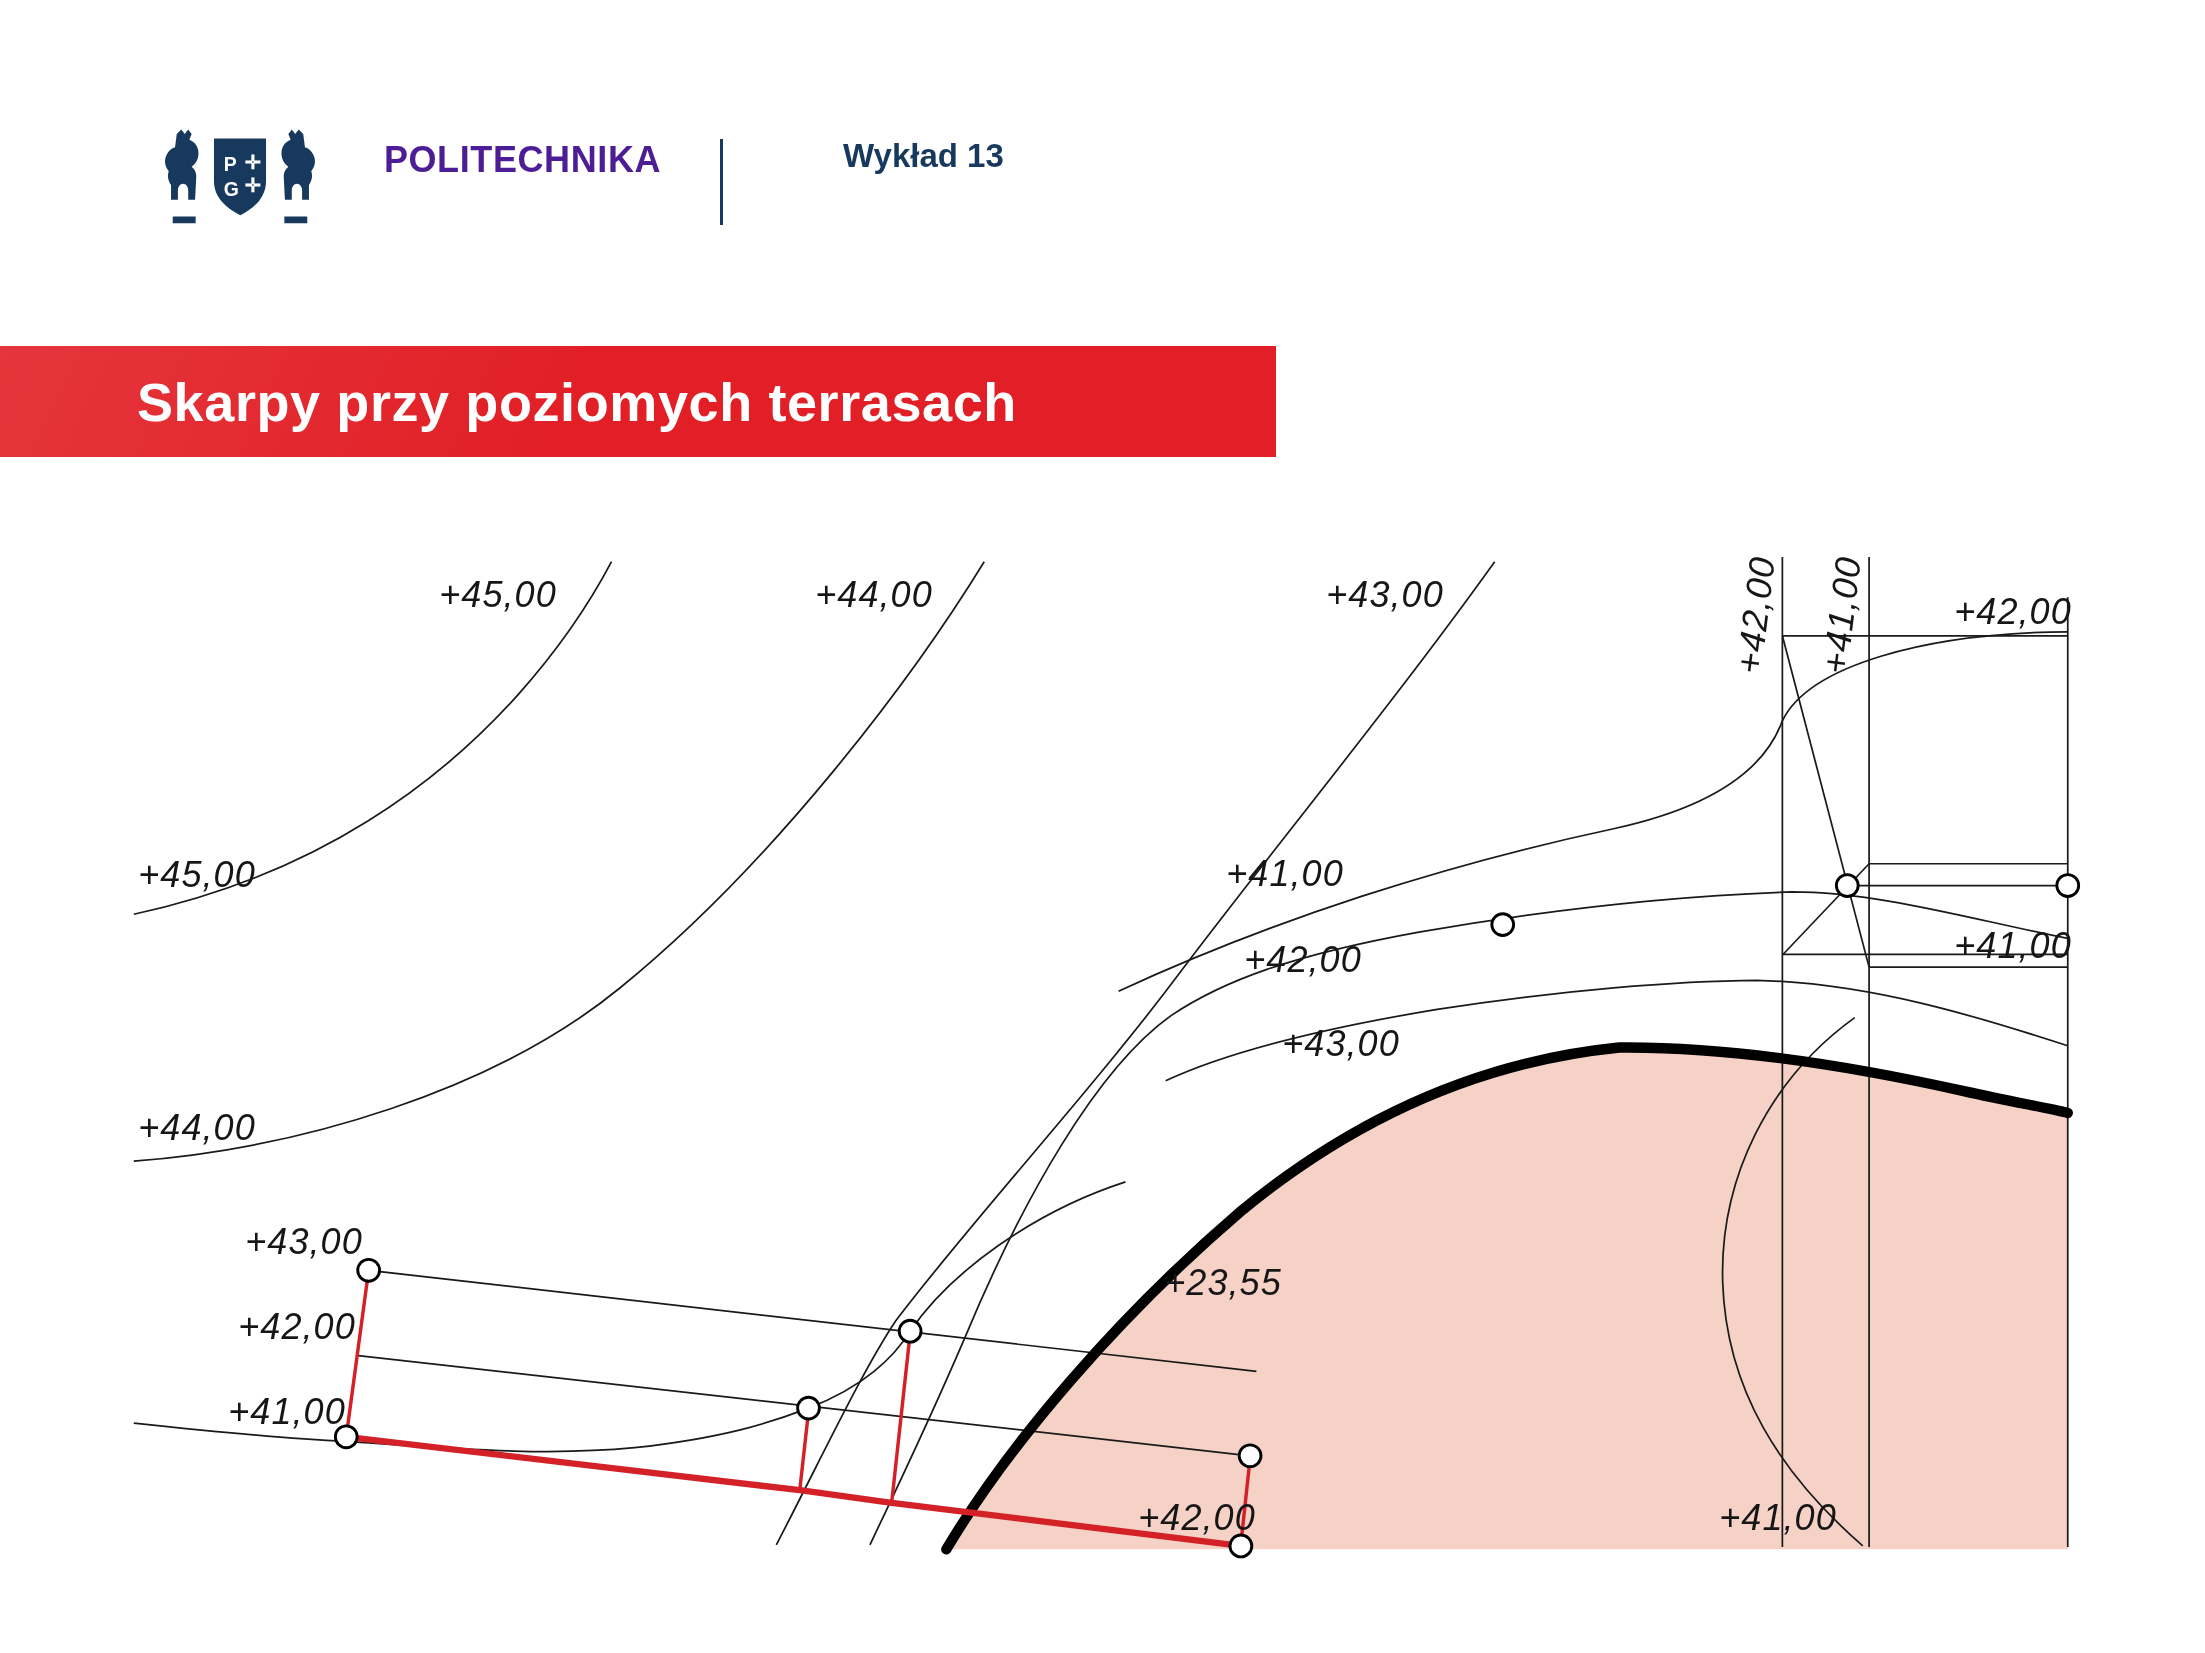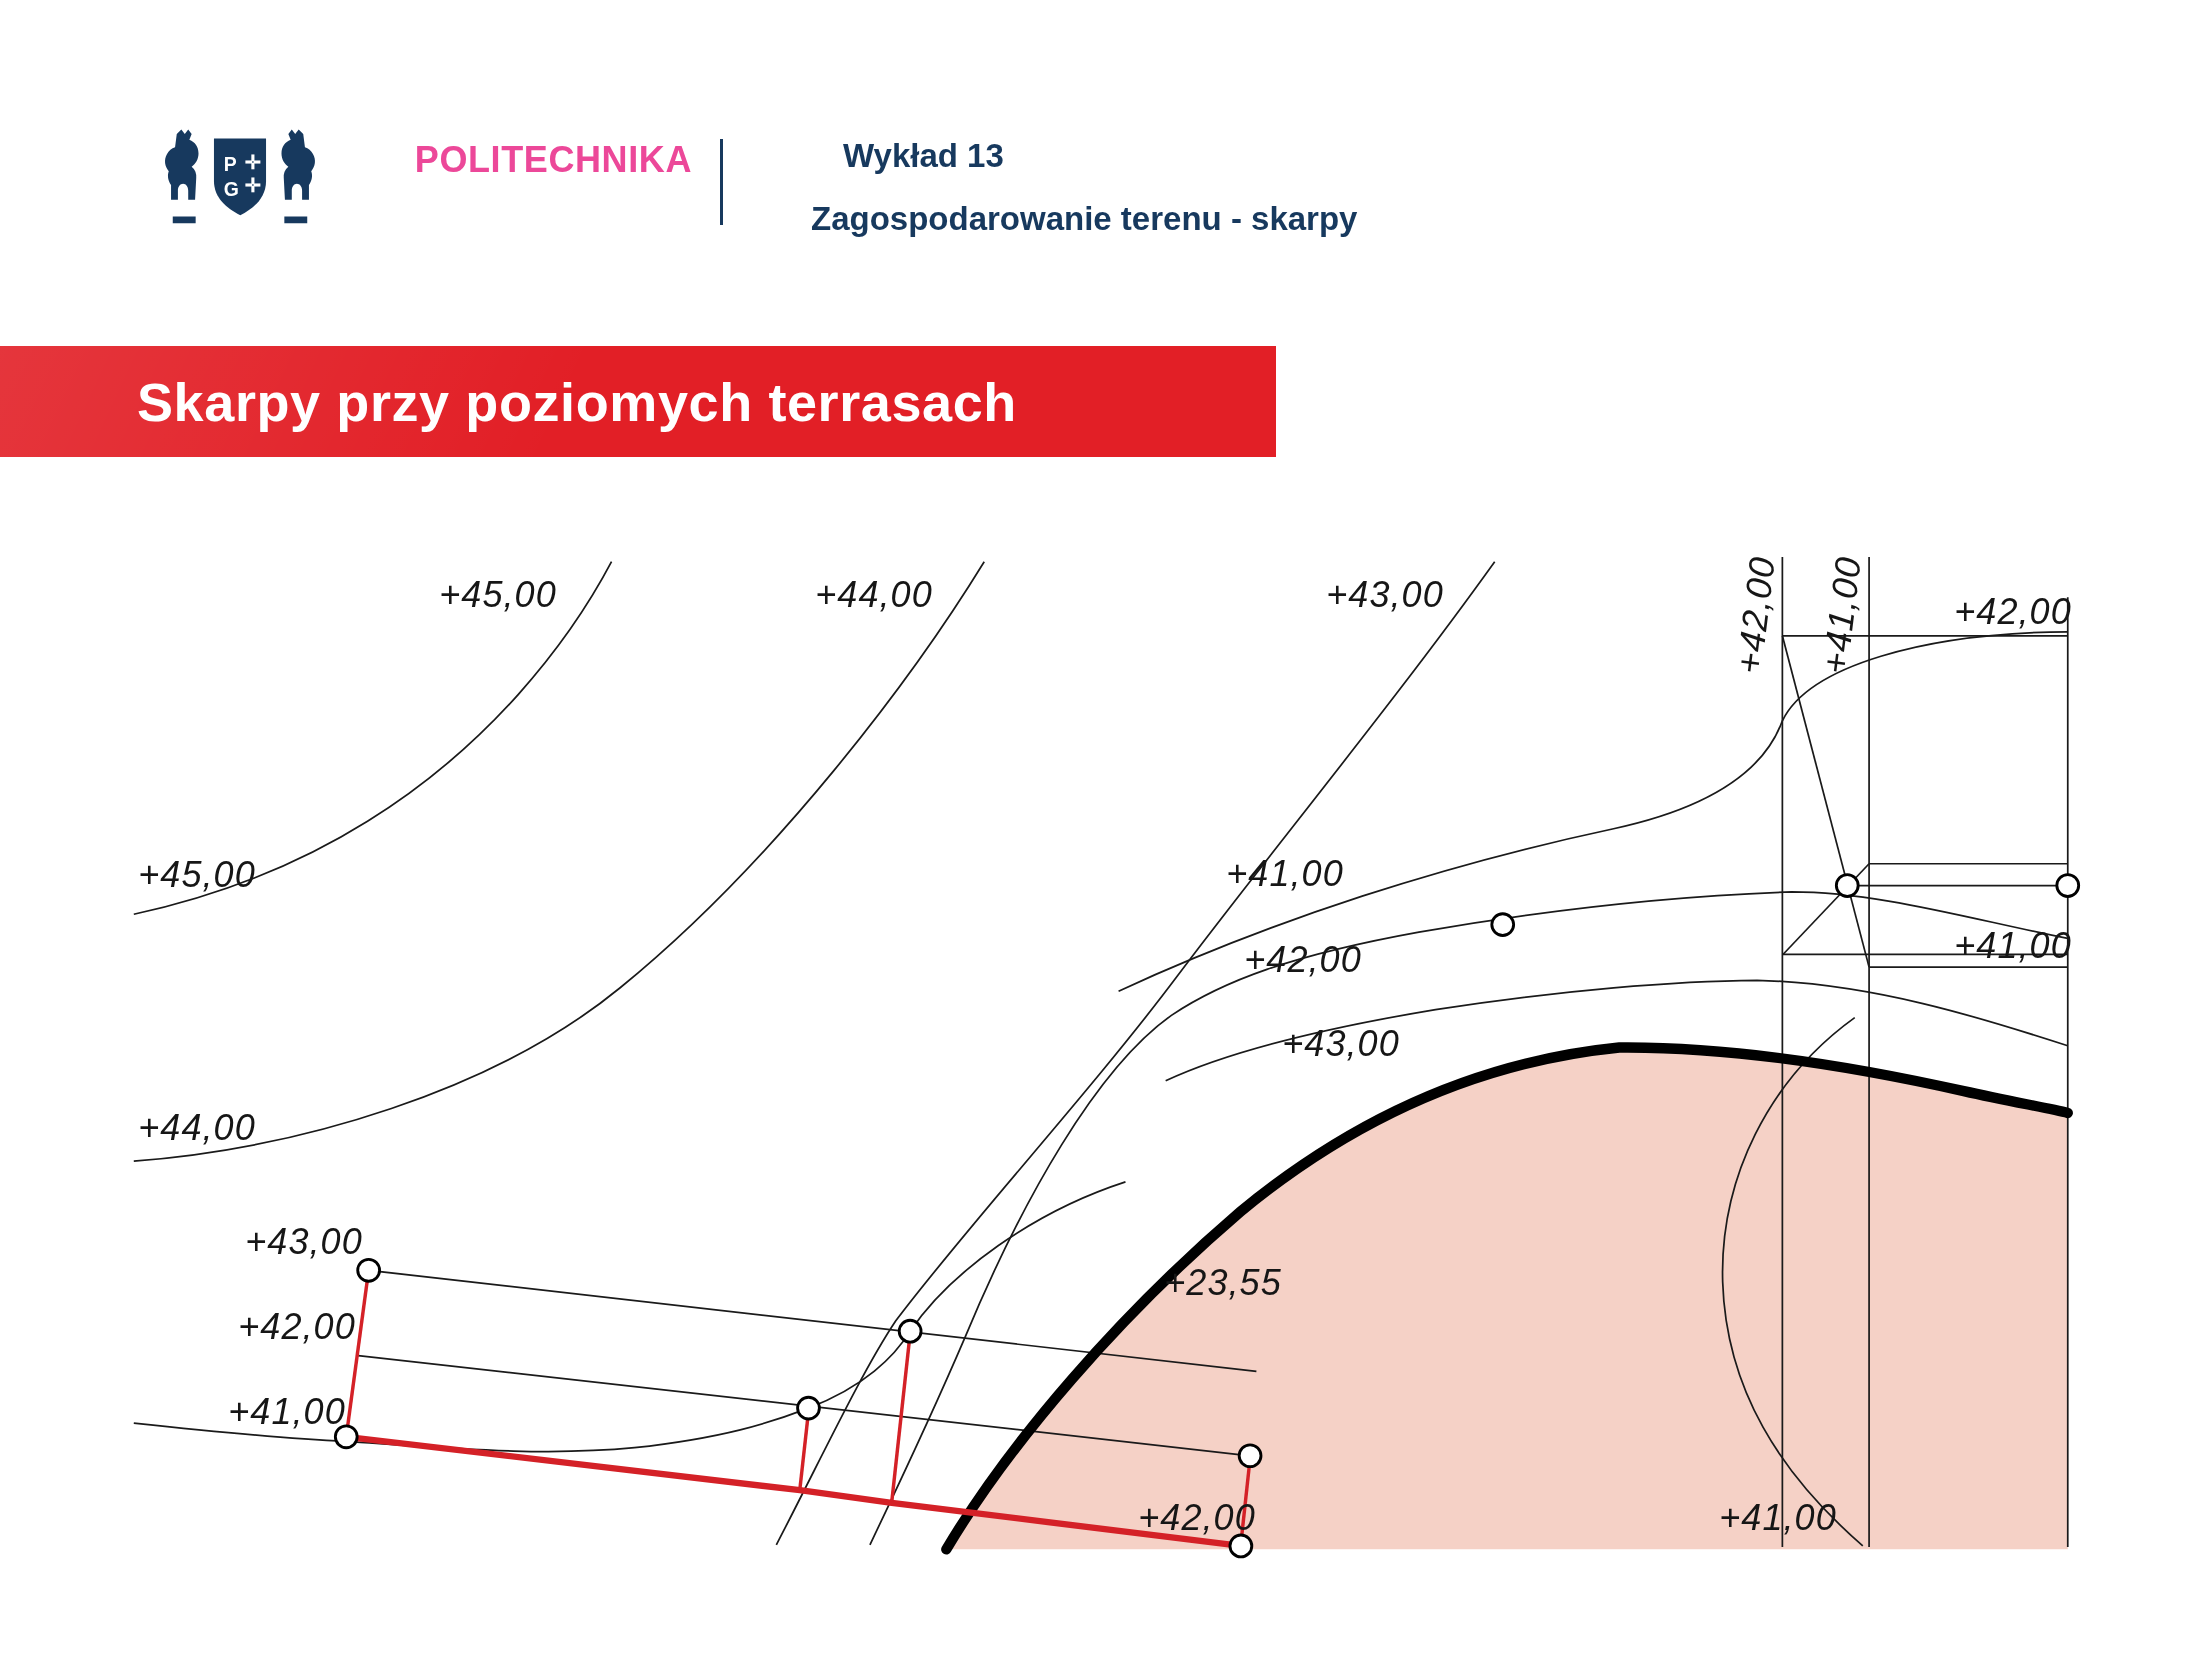--- a/index.html
+++ b/index.html
@@ -1,21 +1,21 @@
 <!DOCTYPE html>
 <html style="font-size:9.2px"><head>
 <meta charset="utf-8">
 <style>
   html,body{margin:0;padding:0;background:#fff;}
   .slide{position:relative;width:2205px;height:1654px;background:#ffffff;overflow:hidden;
          font-family:"Liberation Sans",sans-serif;}
   
   .logo{position:absolute;left:141px;top:126px;width:198px;height:103px;}
-  .brand{position:absolute;left:353px;top:137px;width:339px;text-align:right;
-         color:#ec4899;font-weight:700;font-size:36px;line-height:46px;letter-spacing:0.6px;}
+  .brand{position:absolute;left:353px;top:137px;width:339px;text-align:center;
+         color:#4c1d95;font-weight:700;font-size:36px;line-height:46px;letter-spacing:0.6px;}
   .hdr-divider{position:absolute;left:720px;top:139px;width:3.4px;height:86px;background:#17395E;}
   .lecture{position:absolute;left:811px;top:137px;color:#17395E;font-weight:700;font-size:33px;white-space:nowrap;margin-left:32px;}
   .subtitle{position:absolute;left:811px;top:200px;color:#17395E;font-weight:700;font-size:33px;white-space:nowrap;}
   
   .banner{position:absolute;left:0;top:346px;width:1276px;height:111px;background:#E21F26;
           display:flex;align-items:center;}
   .banner:after{content:"";position:absolute;inset:0;
           background:linear-gradient(115deg,rgba(255,255,255,.10) 0%,rgba(255,255,255,0) 45%);}
   .banner span{padding-left:137px;color:#ffffff;font-weight:700;font-size:54px;letter-spacing:0.6px;white-space:nowrap;}
   
@@ -46,21 +46,20 @@
       <text x="181" y="116" font-size="34">✛</text>
     </g>
   </svg>
 
   <div class="brand">
     <div>POLITECHNIKA</div>
   </div>
 
   <div class="hdr-divider"></div>
   <div class="lecture">Wykład 13</div>
-  <div class="subtitle">Zagospodarowanie terenu - skarpy</div>
 
   <div class="banner">
     <span>Skarpy przy poziomych terrasach</span>
   </div>
 
   <svg class="geo" viewBox="0 0 3840 2880">
 
     <path d="M1648,2698 C1760,2510 1950,2290 2160,2110 C2360,1945 2580,1848 2820,1824
          C3030,1822 3250,1862 3420,1900 C3500,1918 3570,1930 3601,1938
          L3601,2698 Z" fill="#F5D1C6" stroke="none"></path>

